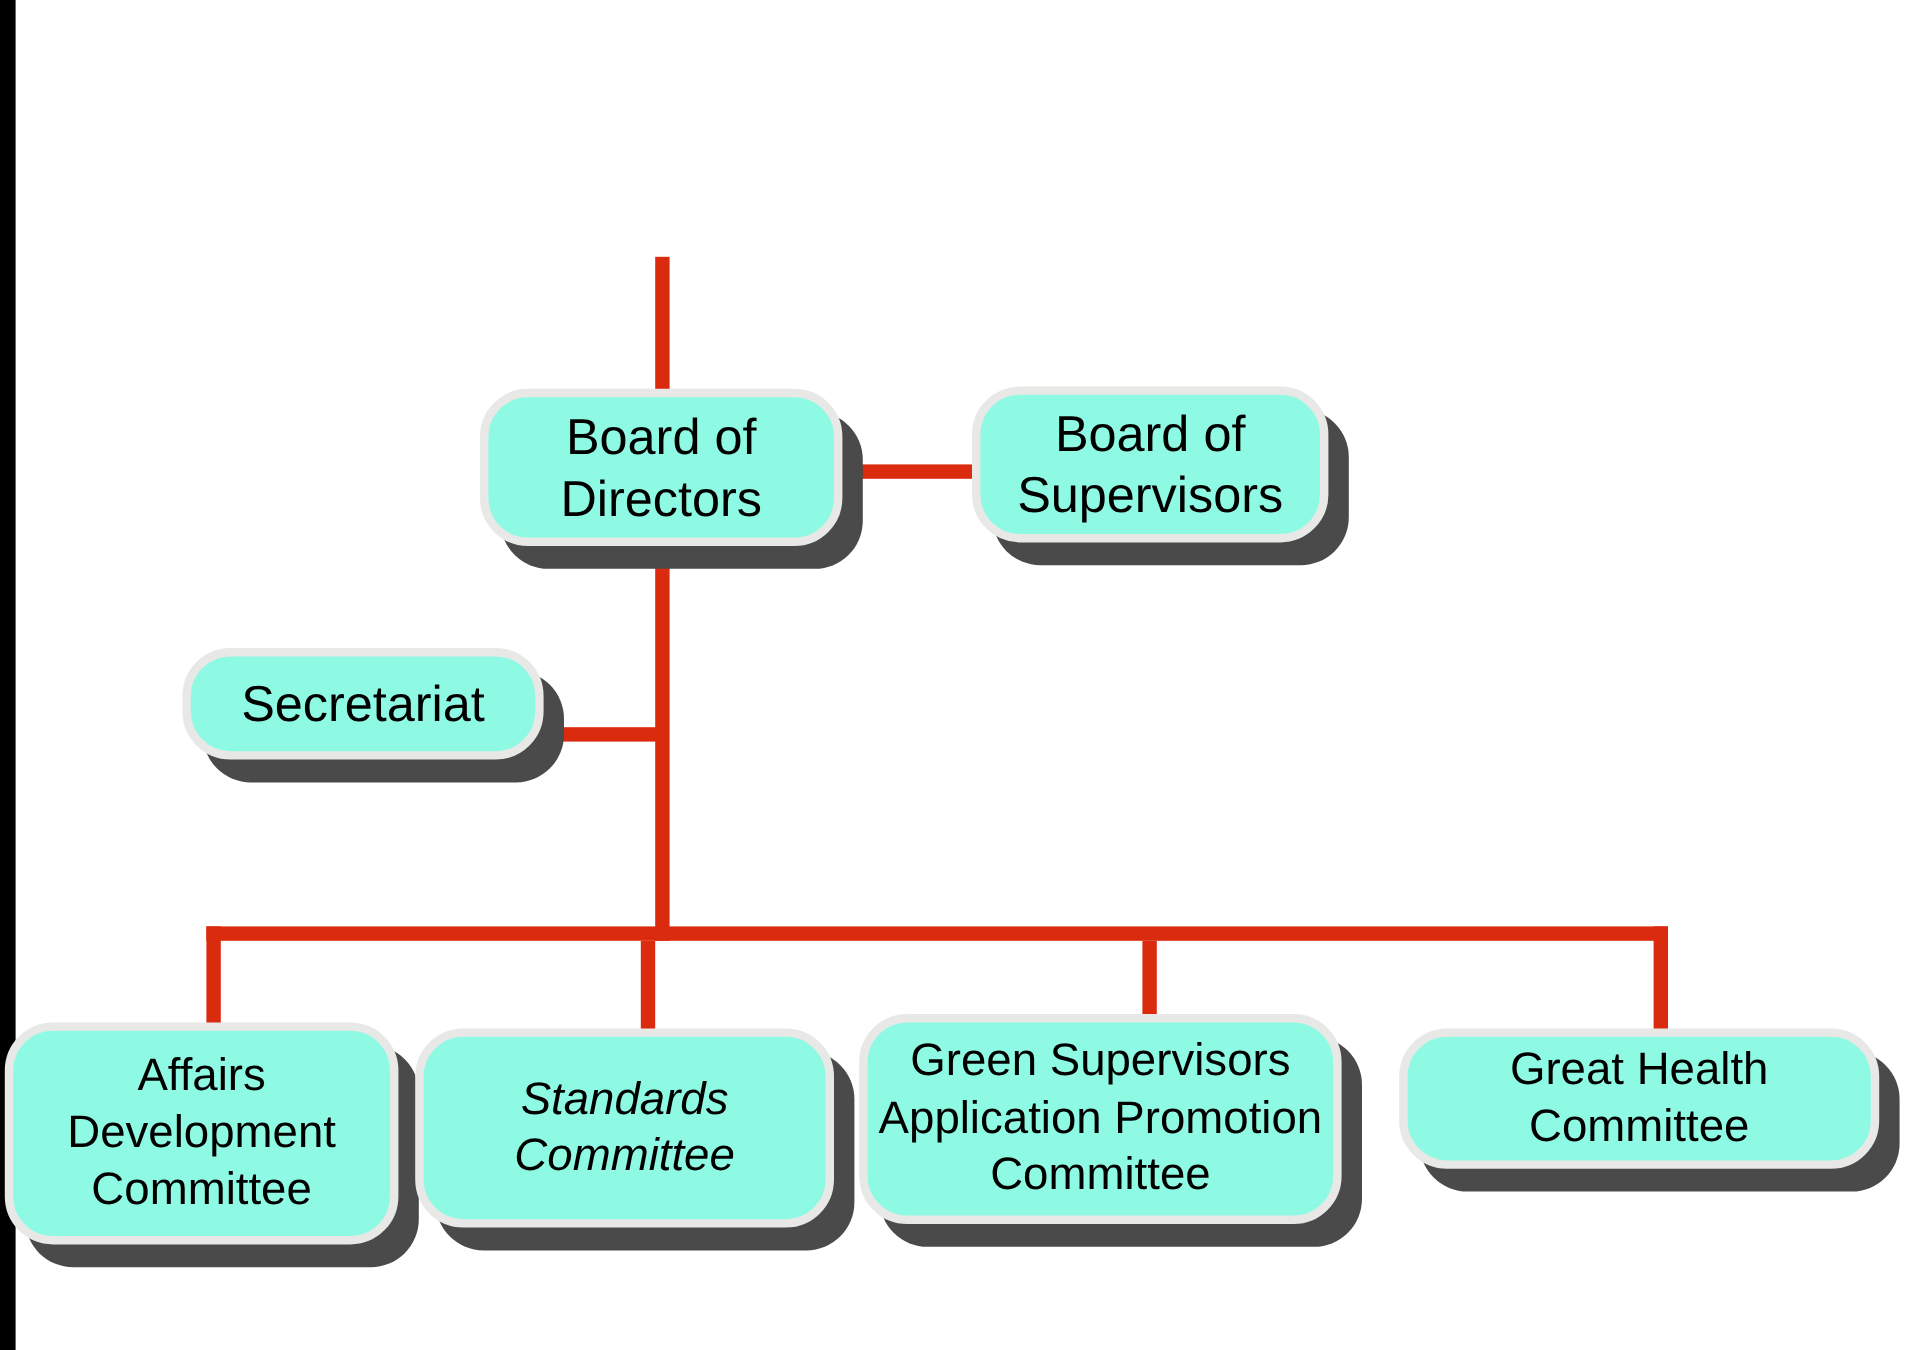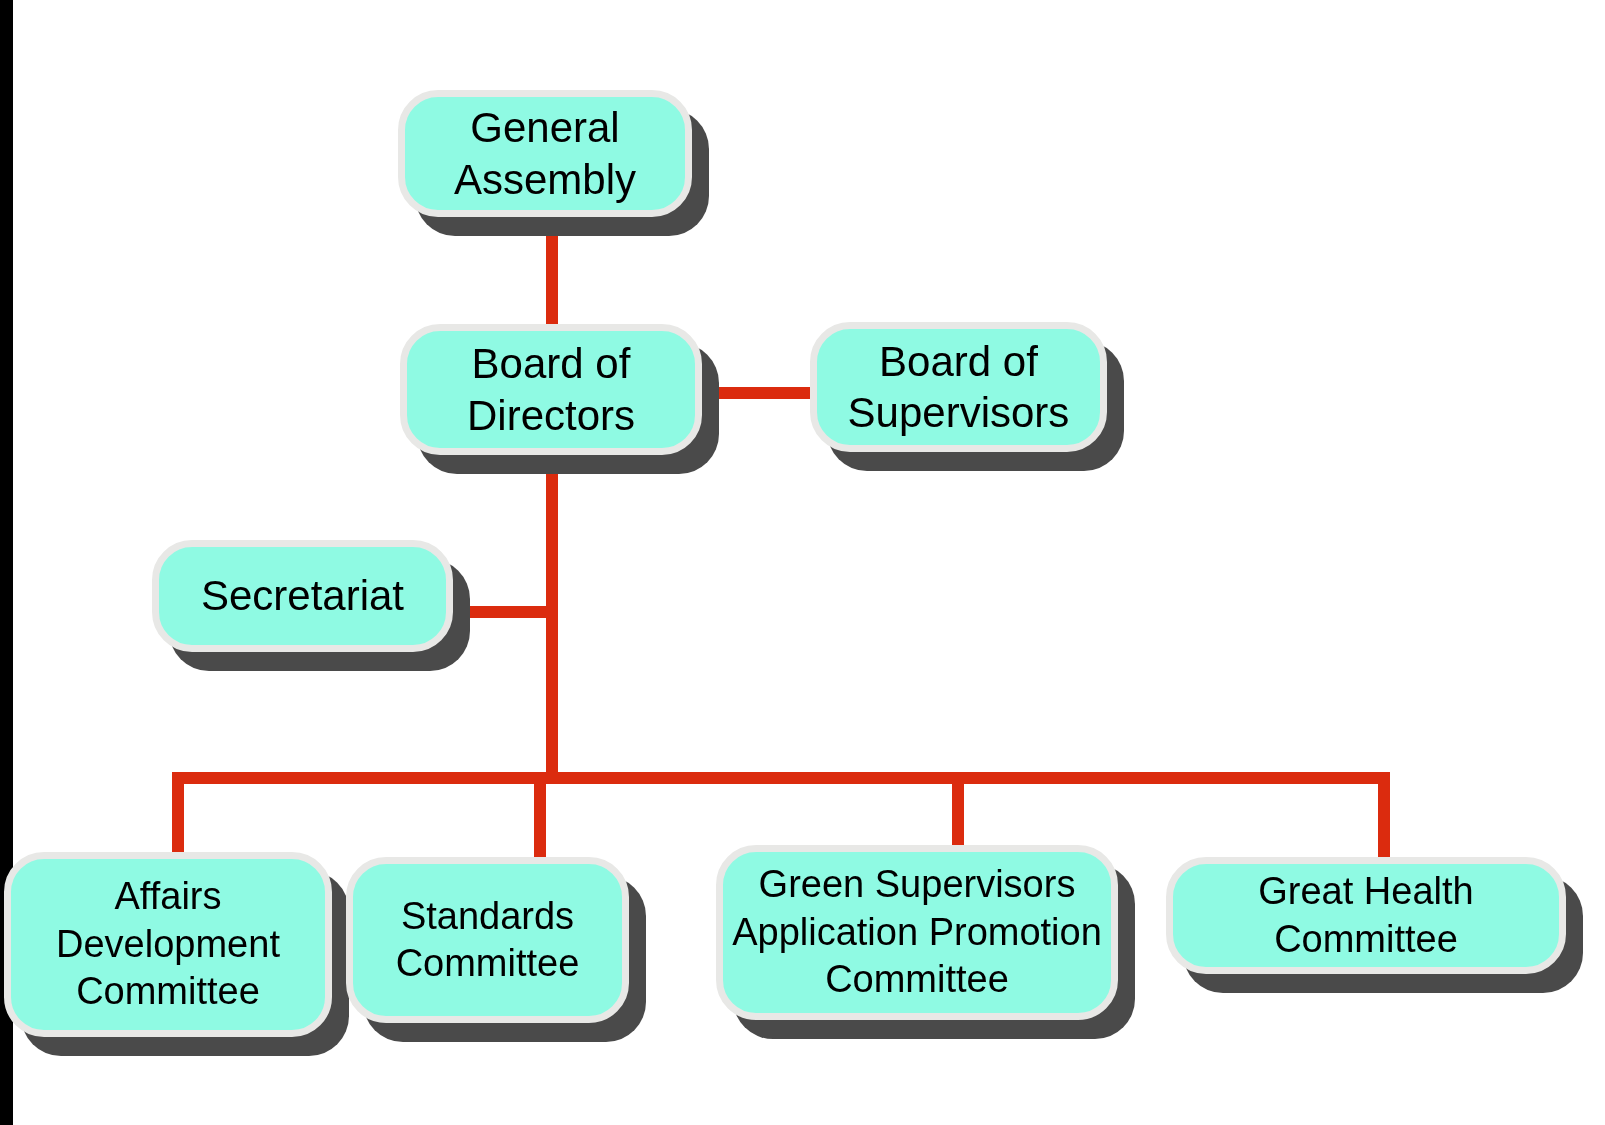--- a/index.html
+++ b/index.html
@@ -61,46 +61,42 @@
   <div class="edge" style="left:546px; top:214px; width:12px; height:118px;"></div>
   <div class="edge" style="left:697px; top:387px; width:118px; height:12px;"></div>
   <div class="edge" style="left:546px; top:450px; width:12px; height:334px;"></div>
   <div class="edge" style="left:450px; top:606px; width:100px; height:12px;"></div>
   <div class="edge" style="left:172px; top:772px; width:1218px; height:12px;"></div>
   <div class="edge" style="left:172px; top:772px; width:12px; height:88px;"></div>
   <div class="edge" style="left:534px; top:784px; width:12px; height:82px;"></div>
   <div class="edge" style="left:952px; top:784px; width:12px; height:70px;"></div>
   <div class="edge" style="left:1378px; top:772px; width:12px; height:94px;"></div>
 
-  <div class="node" style="left:398px; top:90px; width:294px; height:127px;">
-    <span class="node-label">General
-Assembly</span>
-  </div>
 
   <div class="node" style="left:400px; top:324px; width:302px; height:131px;">
     <span class="node-label">Board of
 Directors</span>
   </div>
 
   <div class="node" style="left:810px; top:322px; width:297px; height:130px;">
     <span class="node-label">Board of
 Supervisors</span>
   </div>
 
-  <div class="node" style="left:152px; top:540px; width:301px; height:112px;">
+  <div class="node" style="left:152px; top:540px; width:301px; height:93px;">
     <span class="node-label">Secretariat</span>
   </div>
 
   <div class="node small" style="left:4px; top:852px; width:328px; height:185px;">
     <span class="node-label">Affairs
 Development
 Committee</span>
   </div>
 
-  <div class="node small" style="left:346px; top:857px; width:283px; height:166px;">
+  <div class="node small" style="left:346px; top:857px; width:349px; height:166px;font-style:italic;">
     <span class="node-label">Standards
 Committee</span>
   </div>
 
   <div class="node small" style="left:716px; top:845px; width:402px; height:175px;">
     <span class="node-label">Green Supervisors
 Application Promotion
 Committee</span>
   </div>
 

